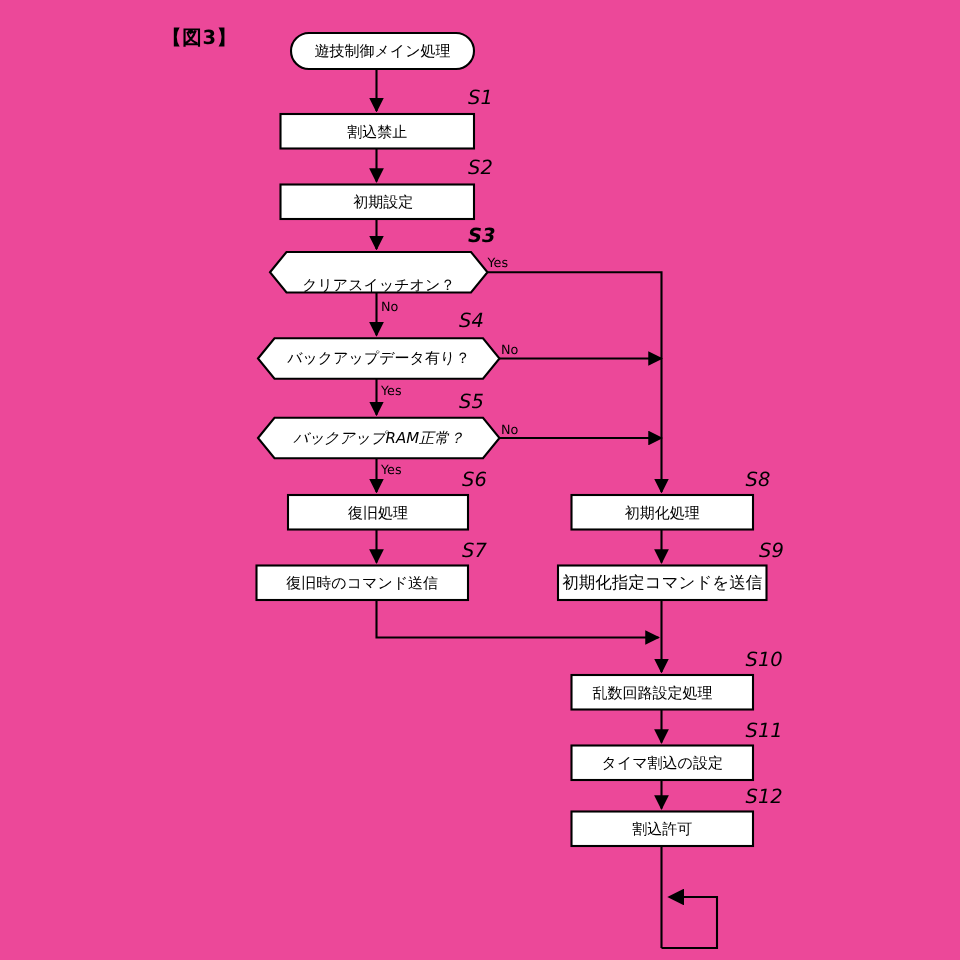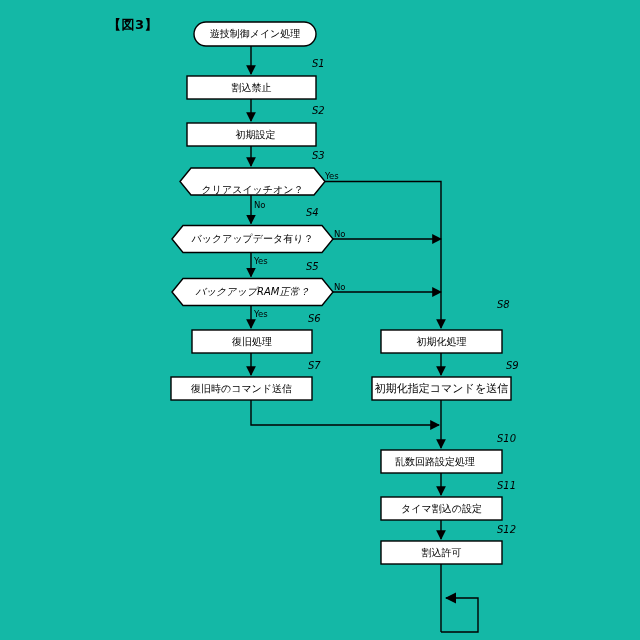--- a/index.html
+++ b/index.html
@@ -4,21 +4,21 @@
 <style>
   html, body {
     margin: 0;
     padding: 0;
     background: #ffffff;
   }
   #page {
     position: relative;
     width: 640px;
     height: 640px;
-    background: #14b8a6;
+    background: #ec4899;
     font-family: "DejaVu Sans", "Liberation Sans", sans-serif;
     overflow: hidden;
   }
   #svg-layer {
     position: absolute;
     left: 0; top: 0;
     width: 640px;
     height: 640px;
   }
   .fig-label {
@@ -43,21 +43,21 @@
     pointer-events: none;
   }
   .edge-label {
     position: absolute;
     font-size: 8.5px;
     color: #000;
     white-space: nowrap;
   }
   .step-label {
     position: absolute;
-    font-size: 10px;
+    font-size: 13px;
     color: #000;
     font-style: italic;
     white-space: nowrap;
   }
 </style>
 </head>
 <body>
 
 <div id="page">
 
@@ -152,26 +152,26 @@
 
   <div class="node-text" style="left:381px; top:330px; width:121px; height:23px;">初期化処理</div>
   <div class="node-text" style="left:372px; top:377px; width:139px; height:23px; font-size:11px;">初期化指定コマンドを送信</div>
 
   <div class="node-text" style="left:381px; top:450px; width:108px; height:23px;">乱数回路設定処理</div>
   <div class="node-text" style="left:381px; top:497px; width:121px; height:23px;">タイマ割込の設定</div>
   <div class="node-text" style="left:381px; top:541px; width:121px; height:23px;">割込許可</div>
 
   <div class="step-label" style="left:312px; top:58px;">S1</div>
   <div class="step-label" style="left:312px; top:105px;">S2</div>
-  <div class="step-label" style="left:312px; top:150px;">S3</div>
+  <div class="step-label" style="left:312px; top:150px;font-weight:bold;">S3</div>
   <div class="step-label" style="left:306px; top:207px;">S4</div>
   <div class="step-label" style="left:306px; top:261px;">S5</div>
   <div class="step-label" style="left:308px; top:313px;">S6</div>
   <div class="step-label" style="left:308px; top:360px;">S7</div>
-  <div class="step-label" style="left:497px; top:299px;">S8</div>
+  <div class="step-label" style="left:497px; top:313px;">S8</div>
   <div class="step-label" style="left:506px; top:360px;">S9</div>
   <div class="step-label" style="left:497px; top:433px;">S10</div>
   <div class="step-label" style="left:497px; top:480px;">S11</div>
   <div class="step-label" style="left:497px; top:524px;">S12</div>
 
   <div class="edge-label" style="left:325px; top:171px;">Yes</div>
   <div class="edge-label" style="left:254px; top:200px;">No</div>
   <div class="edge-label" style="left:334px; top:229px;">No</div>
   <div class="edge-label" style="left:254px; top:256px;">Yes</div>
   <div class="edge-label" style="left:334px; top:282px;">No</div>

